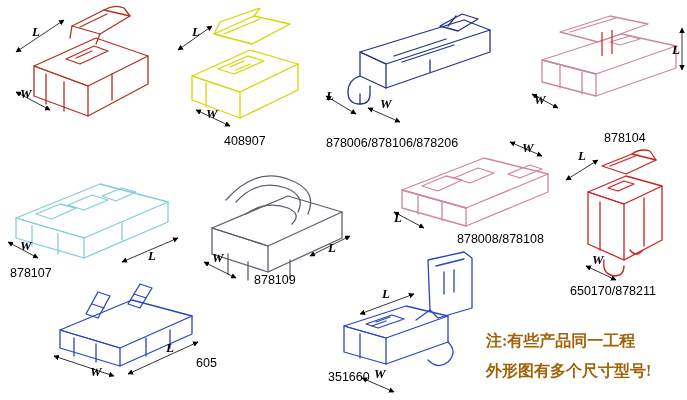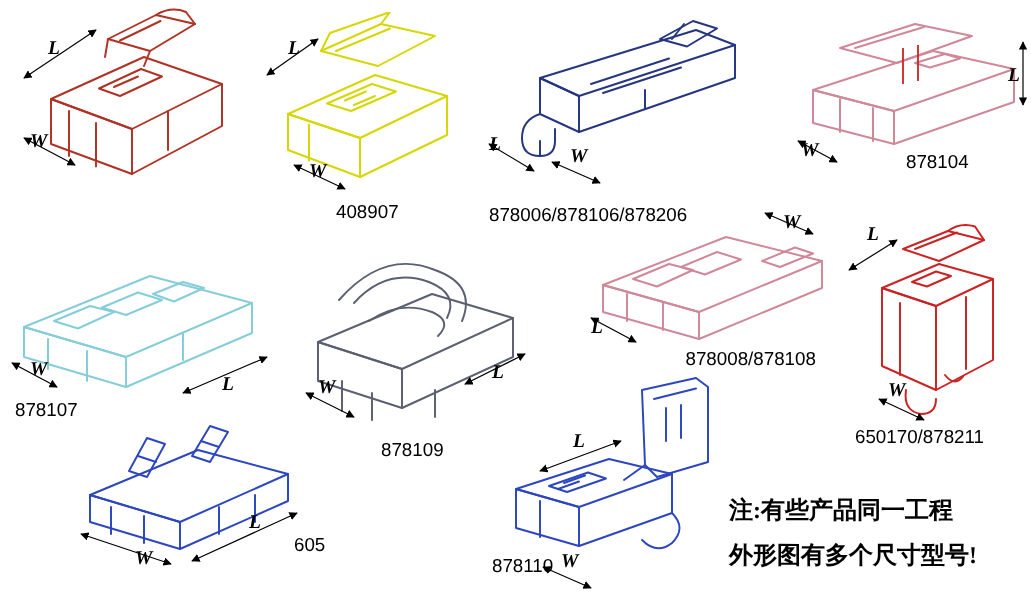--- a/index.html
+++ b/index.html
@@ -6,21 +6,21 @@
   .page{position:relative;width:687px;height:400px;background:#fff;overflow:hidden;
         font-family:"Liberation Sans",sans-serif;}
   .fig{position:absolute;}
   .fig svg{display:block;position:absolute;left:0;top:0;}
   .draw{fill:none;stroke-width:1.3;stroke-linejoin:round;stroke-linecap:round;}
   .accent{fill:none;stroke-width:1.2;}
   .dim line{stroke:#000;stroke-width:0.8;}
   .dim text{font-family:"Liberation Serif",serif;font-style:italic;font-weight:bold;
             font-size:13px;fill:#000;}
   .part{position:absolute;font-size:12.5px;color:#000;white-space:nowrap;}
-  .note{position:absolute;left:486px;top:326px;width:200px;color:#000000;
+  .note{position:absolute;left:486px;top:326px;width:200px;color:#a16207;
         font-size:16px;line-height:30px;font-weight:bold;
         font-family:"Liberation Serif",serif;}
 </style>
 </head>
 <body>
 
 <div class="page">
 
   <svg width="0" height="0" style="position:absolute">
     <defs>
@@ -113,21 +113,21 @@
       <g class="accent" stroke="#cc2222">
         <path d="M76,28 L76,52 M86,26 L86,50"></path>
       </g>
       <g class="dim">
         <line x1="6" y1="90" x2="32" y2="104" marker-start="url(#arr)" marker-end="url(#arr)"></line>
         <text x="8" y="100">W</text>
         <line x1="156" y1="24" x2="156" y2="66" marker-start="url(#arr)" marker-end="url(#arr)"></line>
         <text x="146" y="50">L</text>
       </g>
     </svg>
-    <div class="part" style="left:78px;top:97px">878104</div>
+    <div class="part" style="left:78px;top:127px">878104</div>
   </div>
 
   <div class="fig" style="left:2px;top:158px;width:182px;height:130px">
     <svg width="182" height="130" viewBox="0 0 182 130">
       <g class="draw" stroke="#85cdd9">
         <path d="M14,60 L98,26 L166,44 L82,80 Z"></path>
         <path d="M34,56 L58,46 L74,50 L50,61 Z"></path>
         <path d="M66,47 L90,37 L106,42 L82,52 Z"></path>
         <path d="M100,38 L120,30 L134,34 L114,43 Z"></path>
         <path d="M14,60 L14,80 L82,100 L82,80 Z"></path>
@@ -155,21 +155,21 @@
         <path d="M78,116 L152,82 L152,56"></path>
         <path d="M38,98 L38,118 M58,106 L58,124 M100,104 L100,122"></path>
       </g>
       <g class="dim">
         <line x1="14" y1="106" x2="46" y2="122" marker-start="url(#arr)" marker-end="url(#arr)"></line>
         <text x="22" y="106">W</text>
         <line x1="120" y1="100" x2="160" y2="80" marker-start="url(#arr)" marker-end="url(#arr)"></line>
         <text x="138" y="96">L</text>
       </g>
     </svg>
-    <div class="part" style="left:64px;top:137px">878109</div>
+    <div class="part" style="left:64px;top:117px">878109</div>
   </div>
 
   <div class="fig" style="left:390px;top:140px;width:172px;height:116px">
     <svg width="172" height="116" viewBox="0 0 172 116">
       <g class="draw" stroke="#d08898">
         <path d="M12,50 L94,18 L158,34 L76,68 Z"></path>
         <path d="M32,46 L56,36 L72,40 L48,51 Z"></path>
         <path d="M64,38 L88,28 L104,33 L80,43 Z"></path>
         <path d="M118,34 L140,25 L152,29 L130,38 Z"></path>
         <path d="M12,50 L12,68 L76,86 L76,68 Z"></path>
@@ -247,21 +247,21 @@
         <path d="M132,92 Q142,102 132,112 Q122,120 112,110"></path>
         <path d="M44,84 L44,108"></path>
       </g>
       <g class="dim">
         <line x1="44" y1="64" x2="98" y2="44" marker-start="url(#arr)" marker-end="url(#arr)"></line>
         <text x="66" y="48">L</text>
         <line x1="46" y1="128" x2="78" y2="142" marker-start="url(#arr)" marker-end="url(#arr)"></line>
         <text x="58" y="128">W</text>
       </g>
     </svg>
-    <div class="part" style="left:12px;top:120px">878110</div>
+    <div class="part" style="left:12px;top:120px">351660</div>
   </div>
 
   <div class="note">
     <div>注:有些产品同一工程</div>
     <div>外形图有多个尺寸型号!</div>
   </div>
 
 </div>
 
 </body></html>

